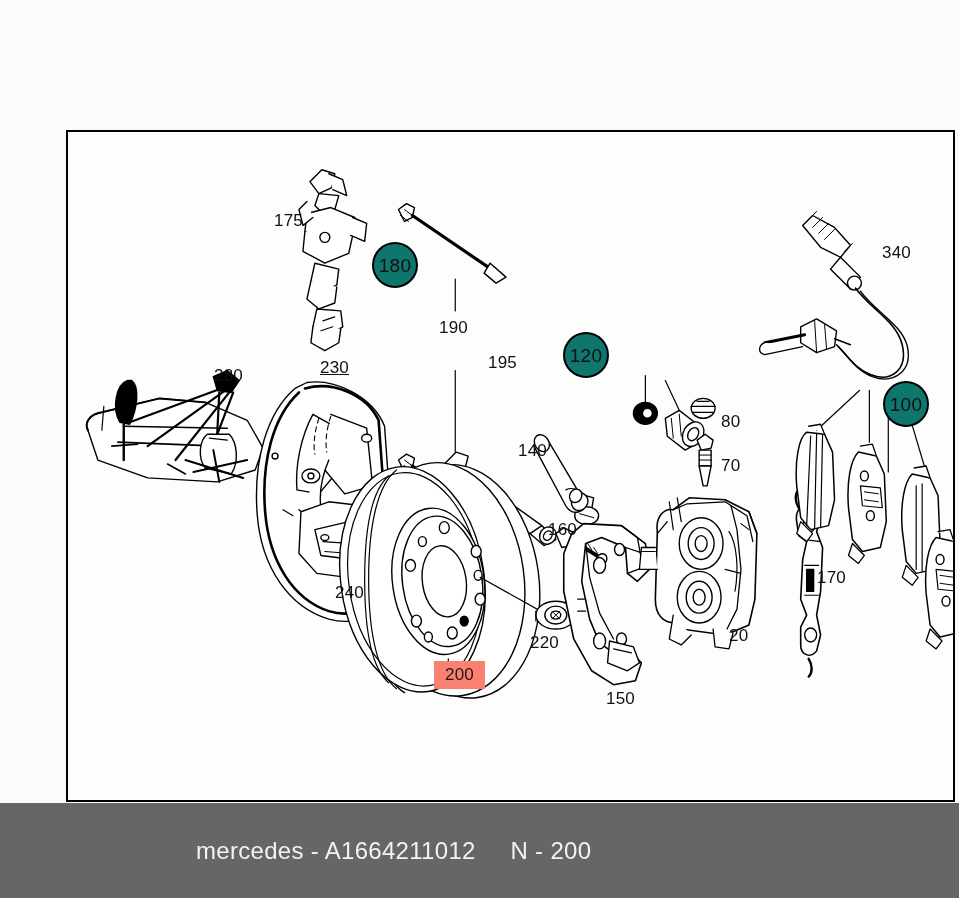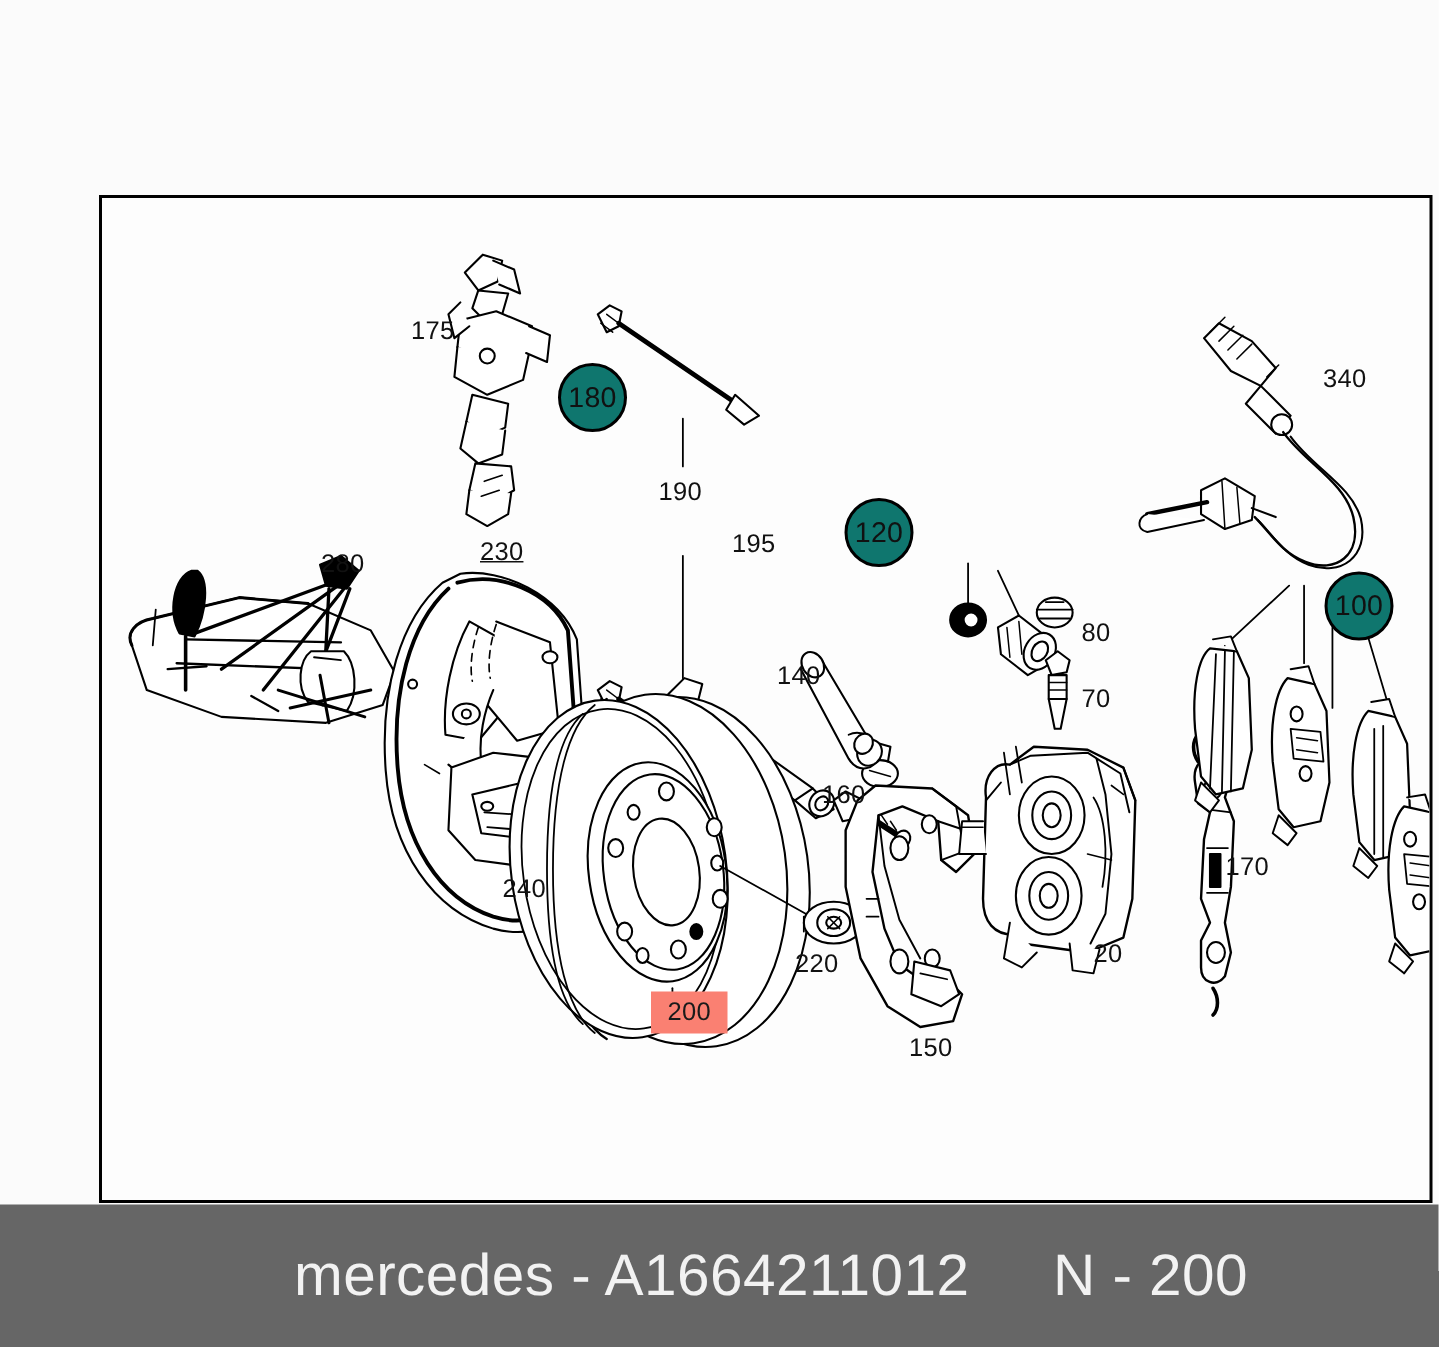--- a/index.html
+++ b/index.html
@@ -69,21 +69,21 @@
     top: 803px;
     width: 959px;
     height: 95px;
     background: #666666;
     display: flex;
     align-items: center;
   }
   #footer-text {
     color: #f2f2f2;
     font-family: "Liberation Sans", sans-serif;
-    font-size: 39px;
+    font-size: 24px;
     font-weight: 300;
     margin-left: 196px;
     white-space: pre;
     letter-spacing: 0.3px;
     text-align: center;
   }
 </style>
 </head>
 <body>
 

